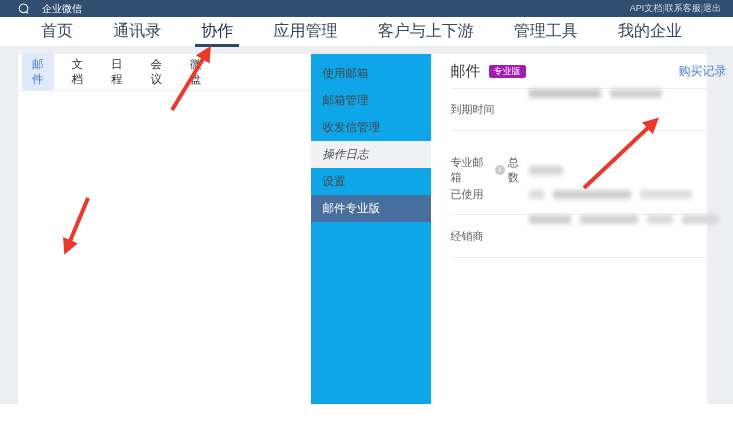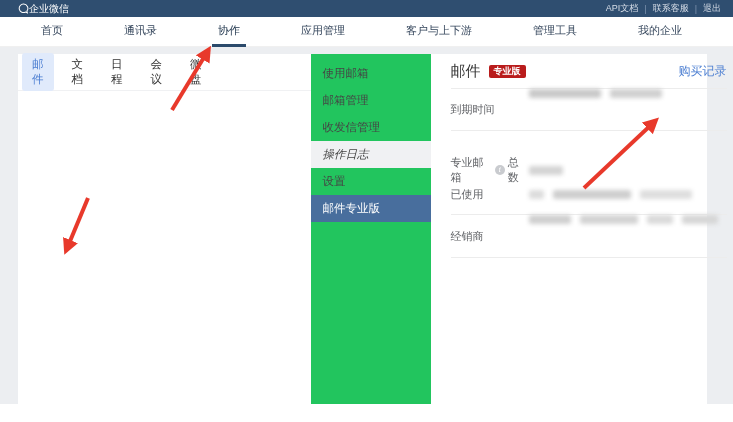--- a/index.html
+++ b/index.html
@@ -3,51 +3,51 @@
 <meta charset="utf-8">
 <style>
   * { margin:0; padding:0; box-sizing:border-box; }
   html,body { width:733px; height:422px; background:#fff; overflow:hidden;
     font-family:"Liberation Sans","DejaVu Sans",sans-serif; }
   .stage { position:relative; width:733px; height:422px; }
 
   
   .topbar { height:17px; background:#2F4E70; display:flex; align-items:center;
     justify-content:space-between; padding:0 12px 0 18px; }
-  .brand { display:flex; align-items:center; color:#fff; font-size:10px; gap:0; }
-  .toplinks { display:flex; align-items:center; color:#d7dee8; font-size:9px; gap:6px; }
+  .brand { display:flex; align-items:center; color:#fff; font-size:10px; gap:13px; }
+  .toplinks { display:flex; align-items:center; color:#d7dee8; font-size:9px; }
   .toplinks .sep { color:#7d93ad; }
 
   
   .navbar { height:30px; background:#fff; display:flex; justify-content:space-between;
     padding:0 45px 0 35px; border-bottom:1px solid #f0f0f0; }
-  .nav-item { font-size:11px; color:#35465c; line-height:27px; height:30px;
+  .nav-item { font-size:16px; color:#35465c; line-height:27px; height:30px;
     border-bottom:3px solid transparent; padding:0 6px; cursor:pointer; }
   .nav-item.active { border-bottom-color:#2B4A6B; color:#22374e; }
 
   
   .page { background:#ECEEF1; height:357px; padding:7px 26px 0 18px; }
   .card { background:#fff; height:350px; display:flex; }
 
   .tabs-row { height:37px; display:flex; align-items:center; justify-content:center;
     padding-right:95px; border-bottom:1px solid #F0F1F3; }
   .tab { font-size:11.5px; color:#333; padding:4px 10px; margin:0 4px; border-radius:3px; cursor:pointer; }
   .tab.active { background:#E0EAFB; color:#4A7DD1; }
 
   .card-body { flex:1; display:flex; }
-  .sidebar { width:120px; background:#22c55e; padding-top:6px; }
+  .sidebar { width:120px; background:#0ea5e9; padding-top:6px; }
   .side-item { height:27px; line-height:27px; padding-left:12px; font-size:11.5px; color:#454545; cursor:pointer; }
   .side-item.subtle { background:#F0F1F3;font-style:italic; }
   .side-item.active { background:#486E9D; color:#fff; }
 
   .main { flex:1; padding:0 8px 0 20px; }
   .main-header { height:34px; display:flex; align-items:center; }
   .title { font-size:15px; color:#333; }
-  .badge { margin-left:8px; background:#b91c1c; color:#fff; font-size:9px;
-    padding:2px 5px; border-radius:2px; line-height:1;font-weight:bold; }
+  .badge { margin-left:8px; background:#a21caf; color:#fff; font-size:9px;
+    padding:2px 5px; border-radius:2px; line-height:1; }
   .purchase { margin-left:auto; font-size:12px; color:#4A7DD1; cursor:pointer; }
 
   .divider { height:1px; background:#ECECEC; }
   .field-row { display:flex; }
   .flabel { width:78px; font-size:11px; color:#606266; display:flex; align-items:center; flex:none; }
   .row-expiry { height:41px; }
   .group-box { padding:7px 0 0 0; height:63px;margin-top:20px; }
   .group-line { display:flex; align-items:center; height:24px; }
   .row-dealer { height:42px; }
 

